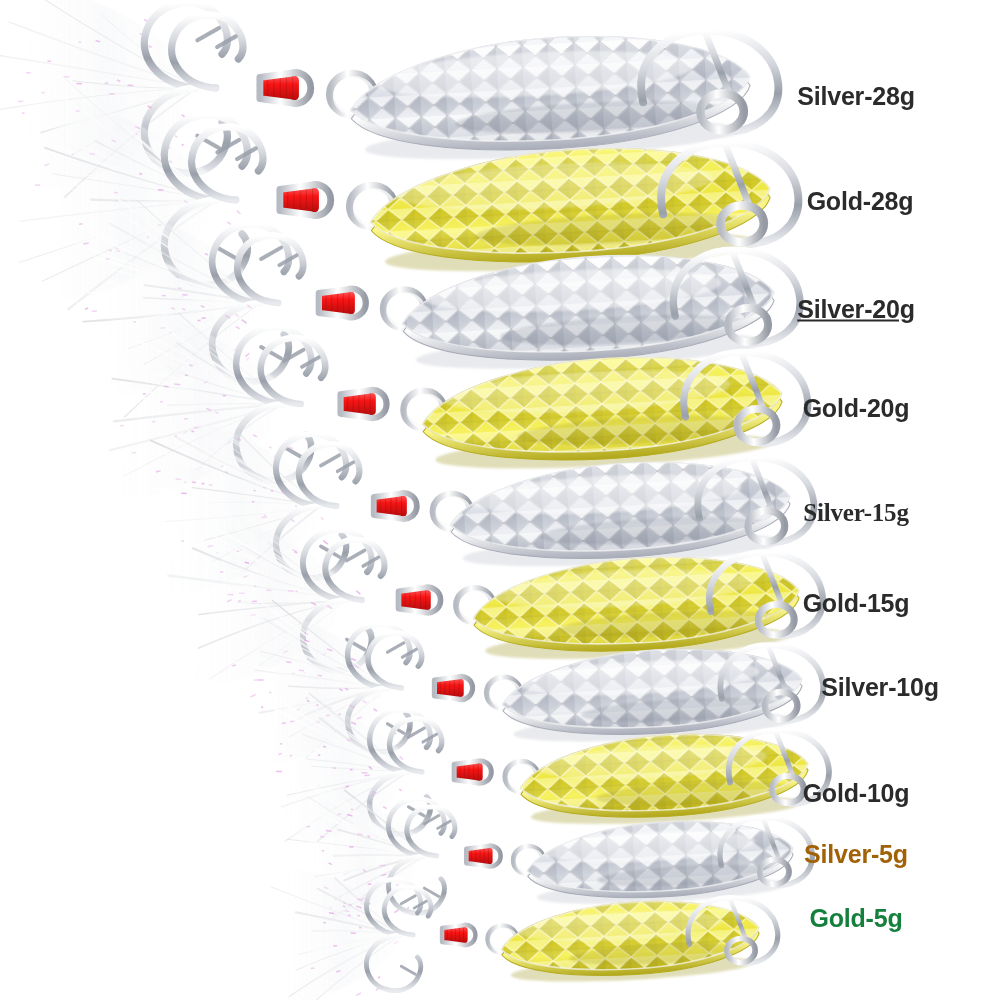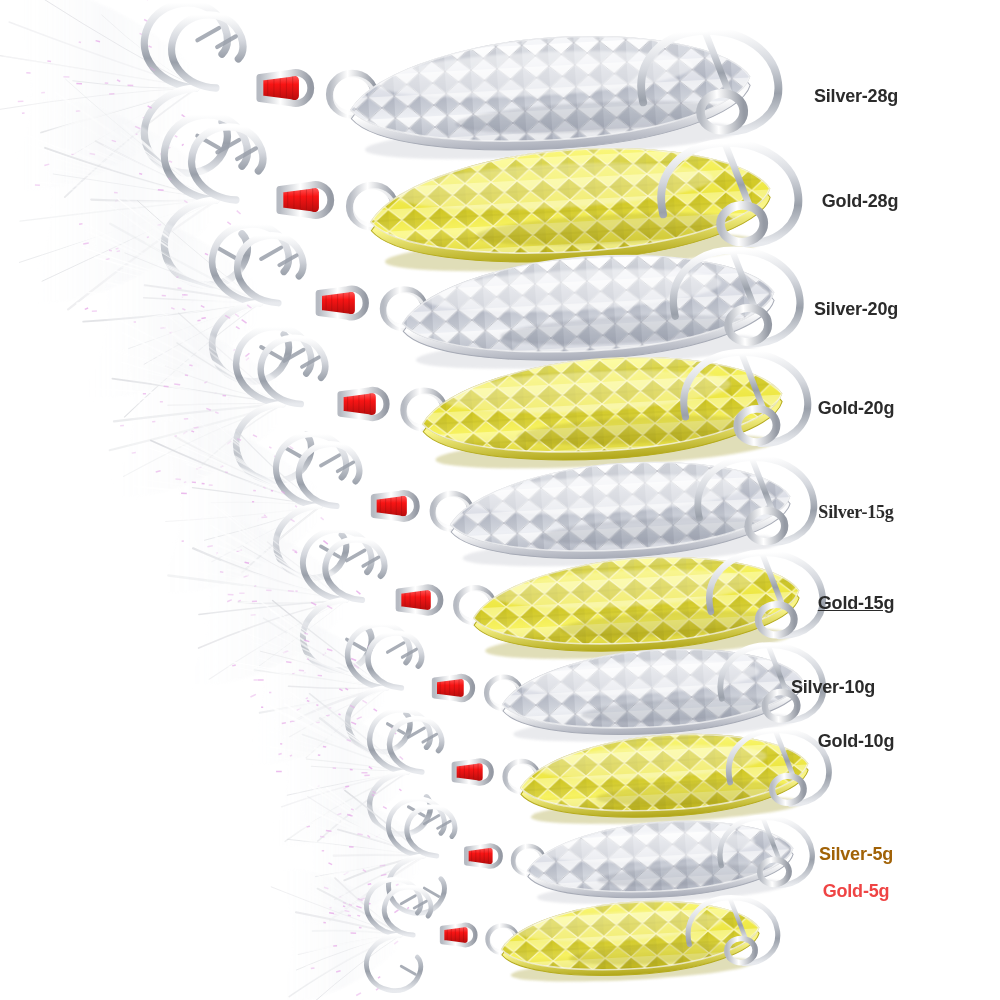--- a/index.html
+++ b/index.html
@@ -26,21 +26,21 @@
     height: 1000px;
     pointer-events: none;
   }
   .lure-row > * { pointer-events: auto; }
 
   
   .variant-label {
     position: absolute;
     font-family: "Liberation Sans", "DejaVu Sans", sans-serif;
     font-weight: bold;
-    font-size: 18px;
+    font-size: 25px;
     letter-spacing: -0.2px;
     color: #2b2b2b;
     white-space: nowrap;
     transform: translate(-50%, -50%);
     line-height: 1;
   }
 
   
   svg { display: block; overflow: visible; }
   .nosel { user-select: none; }
@@ -1831,23 +1831,23 @@
             <path d="M -12.022400000000001 -33.592 L 2.1216 8.84" fill="none" stroke="url(#gSteel)" stroke-width="4.42" stroke-linecap="round"></path>
             <ellipse cx="-3.536" cy="19.448" rx="14.144" ry="12.022400000000001" fill="none" stroke="url(#gSteelV)" stroke-width="5.66"></ellipse>
           </g>
         </g>
       </svg>
     </div>
 
   <div id="labels">
       <div class="variant-label nosel" style="left: 856px; top: 96px; color: rgb(43, 43, 43);">Silver-28g</div>
       <div class="variant-label nosel" style="left: 856px; top: 201px; color: rgb(43, 43, 43); padding-left: 8px;">Gold-28g</div>
-      <div class="variant-label nosel" style="left: 856px; top: 309px; color: rgb(43, 43, 43);">Silver-20g</div>
+      <div class="variant-label nosel" style="left: 856px; top: 309px; color: rgb(43, 43, 43); text-decoration: underline;">Silver-20g</div>
       <div class="variant-label nosel" style="left: 856px; top: 408px; color: rgb(43, 43, 43);">Gold-20g</div>
       <div class="variant-label nosel" style="left: 856px; top: 512px; color: rgb(43, 43, 43); font-family: Liberation Serif, serif;">Silver-15g</div>
-      <div class="variant-label nosel" style="left: 856px; top: 603px; color: rgb(43, 43, 43); text-decoration: underline;">Gold-15g</div>
-      <div class="variant-label nosel" style="left: 833px; top: 687px; color: rgb(43, 43, 43);">Silver-10g</div>
-      <div class="variant-label nosel" style="left: 856px; top: 741px; color: rgb(43, 43, 43);">Gold-10g</div>
+      <div class="variant-label nosel" style="left: 856px; top: 603px; color: rgb(43, 43, 43);">Gold-15g</div>
+      <div class="variant-label nosel" style="left: 880px; top: 687px; color: rgb(43, 43, 43);">Silver-10g</div>
+      <div class="variant-label nosel" style="left: 856px; top: 793px; color: rgb(43, 43, 43);">Gold-10g</div>
       <div class="variant-label nosel" style="left: 856px; top: 854px; color: #a16207;">Silver-5g</div>
-      <div class="variant-label nosel" style="left: 856px; top: 891px; color: #ef4444;">Gold-5g</div>
+      <div class="variant-label nosel" style="left: 856px; top: 918px; color: #15803d;">Gold-5g</div>
     </div>
 
 </div>
 
 </body></html>

